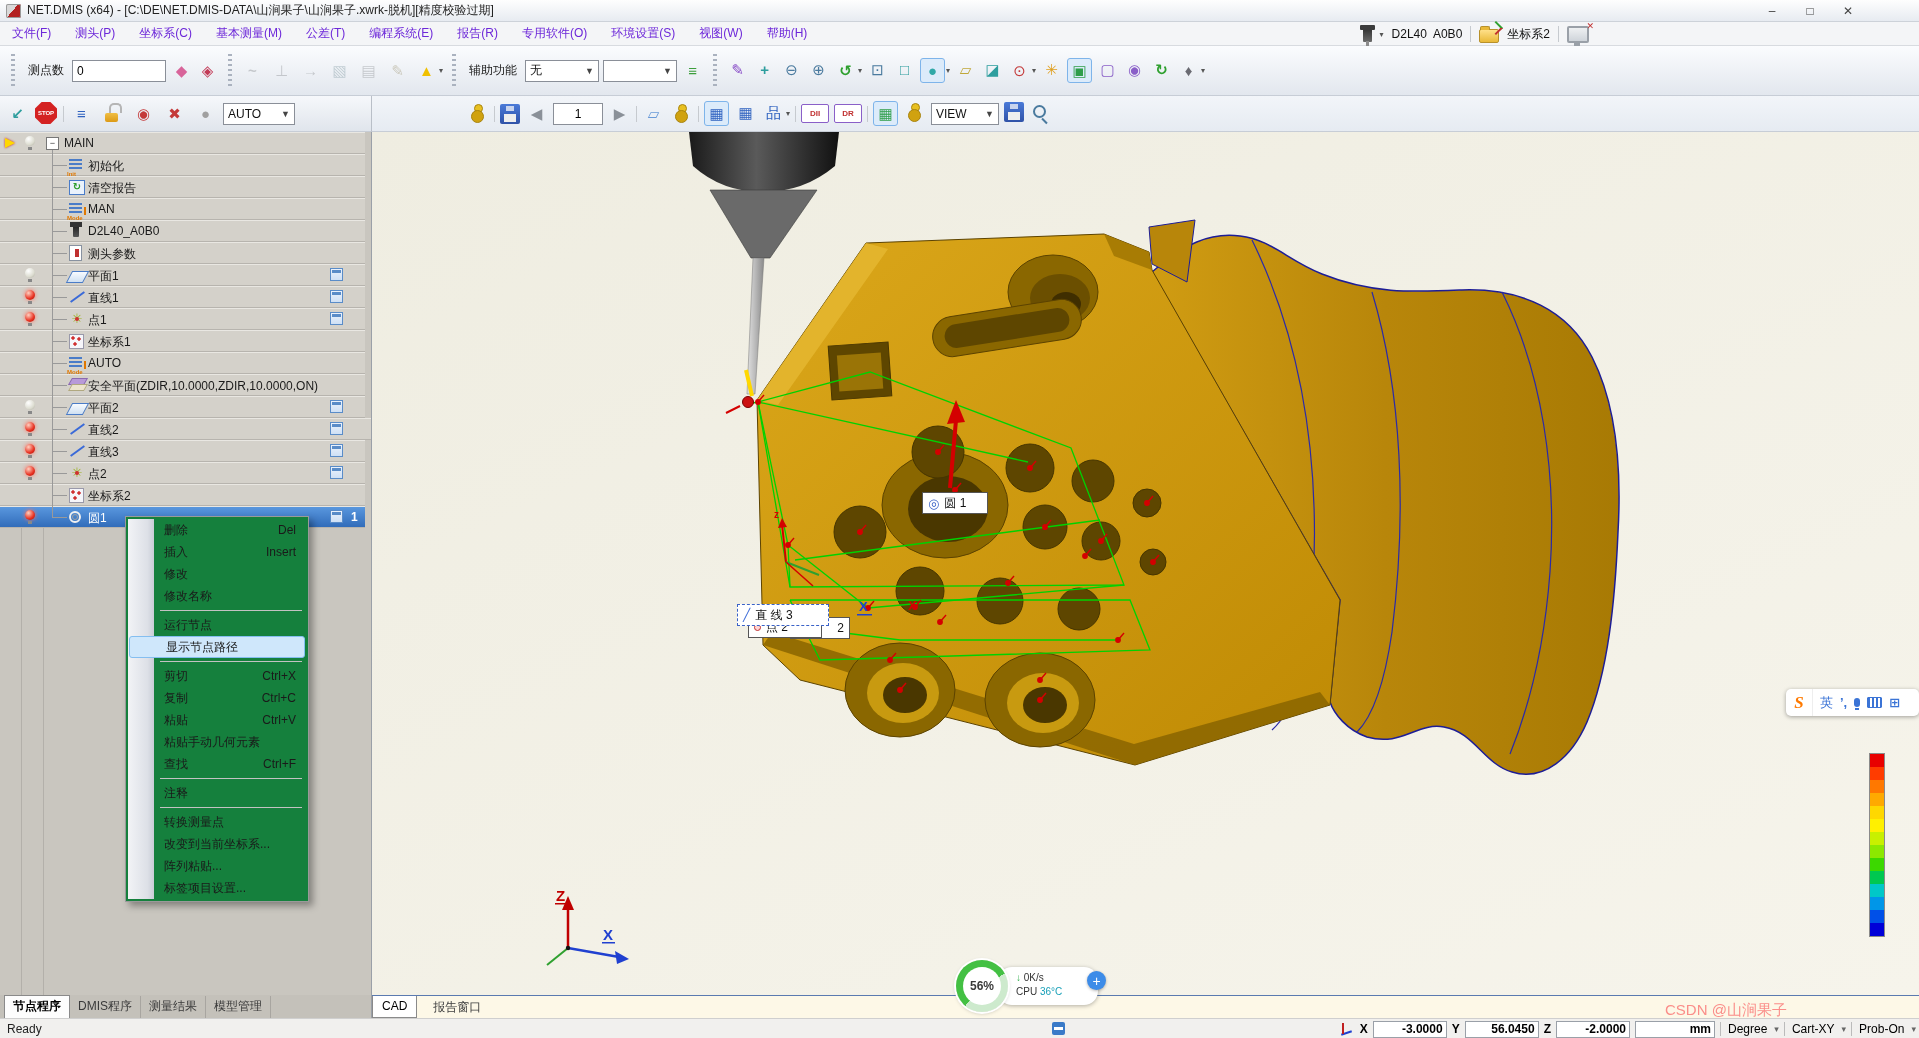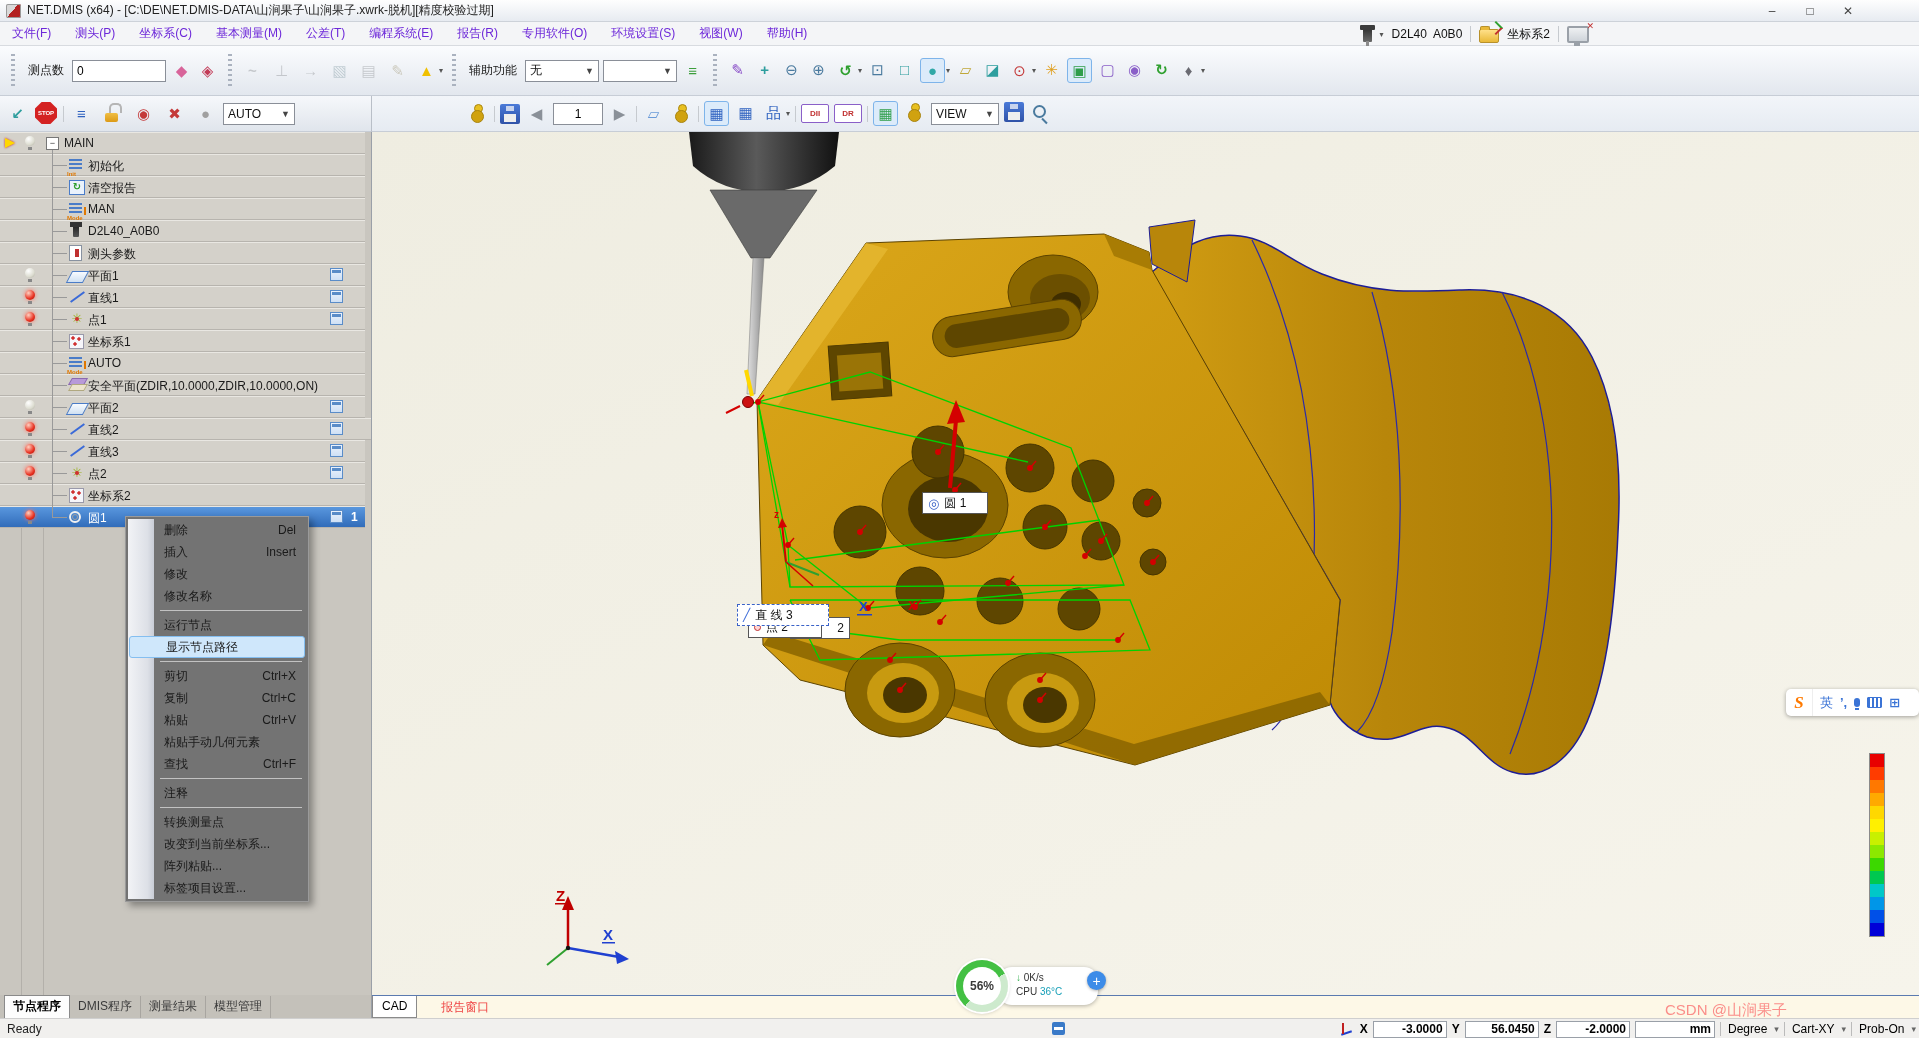--- a/index.html
+++ b/index.html
@@ -90,21 +90,21 @@
   .ti-point::after{content:"";position:absolute;left:6px;top:6px;width:4px;height:4px;background:#d03030;border-radius:50%;}
   .ti-csys{width:13px;height:13px;top:4px;background:#f6f6fa;border:1px solid #99a;background-image:radial-gradient(circle at 3px 3px,#d03030 1.4px,transparent 2px),radial-gradient(circle at 9px 4px,#d03030 1.4px,transparent 2px),radial-gradient(circle at 5px 9px,#d03030 1.4px,transparent 2px);}
   .ti-safeplane{width:16px;height:13px;top:4px;}
   .ti-safeplane::before{content:"";position:absolute;top:0;left:1px;width:14px;height:5px;background:#b89ad8;border:1px solid #8a6ab0;transform:skewX(-30deg);}
   .ti-safeplane::after{content:"";position:absolute;bottom:0;left:1px;width:14px;height:5px;background:#ece4cc;border:1px solid #b0a880;transform:skewX(-30deg);}
   .ti-circle{width:12px;height:12px;top:5px;border:2px solid #808080;border-radius:50%;box-sizing:border-box;}
   .ti-circle::after{content:"";position:absolute;inset:1px;border:1px solid #a0a0a0;border-radius:50%;}
   .trow.sel .ti-circle{border-color:#f0f0f0;}
 
   
-  #ctx{left:125px;top:516px;width:184px;background:#737373;border:1px solid #9a9a9a;box-shadow:4px 4px 7px rgba(0,0,0,.35);padding:2px;z-index:80;box-sizing:border-box;}
+  #ctx{left:125px;top:516px;width:184px;background:#15803d;border:1px solid #9a9a9a;box-shadow:4px 4px 7px rgba(0,0,0,.35);padding:2px;z-index:80;box-sizing:border-box;}
   #ctx .gut{position:absolute;left:2px;top:2px;bottom:2px;width:26px;background:linear-gradient(90deg,#f2f3f6,#dde0e7 75%,#c9cdd6);}
   .mi{position:relative;height:22px;line-height:22px;padding-left:36px;padding-right:10px;color:#1a1a1a;display:flex;justify-content:space-between;box-sizing:border-box;}
   .mi .sc{color:#1a1a1a;}
   .mi.hl{background:#cfe7fb;border:1px solid #84bef0;border-radius:3px;height:22px;line-height:20px;margin:0 1px;}
   .msep{height:1px;background:#c2c2c2;margin:3px 4px 3px 32px;}
 
   
   #cadcanvas{left:372px;top:132px;width:1547px;height:863px;background:linear-gradient(155deg,#efede1,#f6f4eb);overflow:hidden;}
   #scene{position:absolute;left:0;top:0;}
   .cadlbl{position:absolute;background:#fff;border:1px solid #555;height:22px;display:flex;align-items:center;gap:5px;padding:0 5px;font-size:12px;color:#111;box-sizing:border-box;white-space:nowrap;}
@@ -128,21 +128,21 @@
   #perf .ring .inner{width:38px;height:38px;background:#fff;border-radius:50%;display:flex;align-items:center;justify-content:center;font-weight:700;font-size:12px;color:#3a3a3a;}
   #perf .plus{position:absolute;right:0;top:11px;width:19px;height:19px;border-radius:50%;background:#3d8ce8;color:#fff;display:flex;align-items:center;justify-content:center;font-size:14px;box-shadow:0 1px 3px rgba(0,0,0,.3);}
   #watermark{left:1665px;top:1001px;color:rgba(250,106,106,.75);font-size:15px;z-index:90;white-space:nowrap;}
 
   
   #paneltabs{left:0;top:995px;width:372px;height:23px;background:#c4c1ba;border-right:1px solid #9aa0a8;display:flex;align-items:flex-end;padding-left:4px;box-sizing:border-box;gap:0;}
   .ptab{padding:2px 8px 3px;color:#3a3a3a;border-right:1px solid #a8a5a0;}
   .ptab.active{background:#fdfdfd;border:1px solid #8a8a8a;border-bottom:none;color:#000;font-weight:700;}
   #cadtabs{left:372px;top:995px;width:1547px;height:23px;background:#fdf8e7;border-top:1px solid #5a7ab0;display:flex;align-items:stretch;box-sizing:border-box;}
   .ctab-cad{background:#fff;border:1px solid #8a8a8a;border-top:none;padding:3px 9px 0;color:#000;}
-  .ctab-rep{padding:3px 24px 0;color:#ef4444;}
+  .ctab-rep{padding:3px 16px 0;color:#404040;}
   #statusbar{left:0;top:1018px;width:1919px;height:20px;background:#f1f0ee;border-top:1px solid #cfcfcf;box-sizing:border-box;}
   #ready{position:absolute;left:7px;top:3px;color:#222;}
   .net-ico{position:absolute;left:1052px;top:3px;width:13px;height:13px;background:#3a7ac8;border-radius:2px;}
   .net-ico::after{content:"";position:absolute;left:2px;top:5px;right:2px;height:3px;background:#fff;}
   #statcluster{position:absolute;right:3px;top:1px;height:18px;display:flex;align-items:center;gap:5px;}
   .ax-ico{position:relative;width:16px;height:16px;}
   .ax-ico::before{content:"";position:absolute;left:2px;bottom:3px;width:11px;height:2px;background:#2040d0;transform:rotate(-18deg);}
   .ax-ico::after{content:"";position:absolute;left:3px;bottom:3px;width:2px;height:11px;background:#c02020;}
   .axlab{font-weight:700;color:#000;}
   .valbox{width:66px;height:15px;background:#fff;border:1px solid #9aa0a8;text-align:right;padding:0 3px;font-weight:700;color:#000;line-height:15px;}

